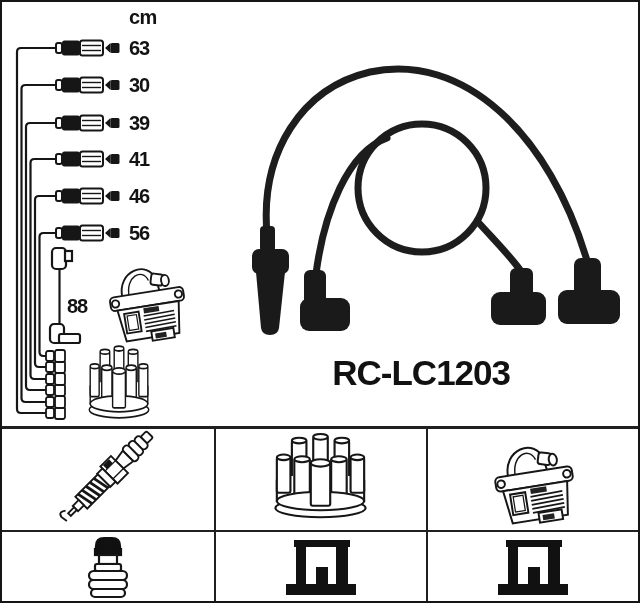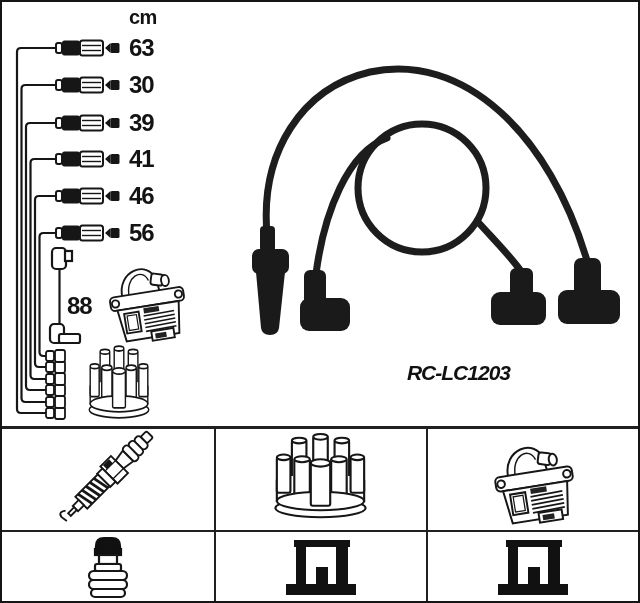--- a/index.html
+++ b/index.html
@@ -12,32 +12,32 @@
     font-family:"Liberation Sans", sans-serif;
     overflow:hidden;
   }
   .top-section{position:relative;width:518px;height:424px;background:#fff;}
   .art{position:absolute;left:0;top:0;}
   .lbl{
     position:absolute;
     color:#131313;
     font-weight:700;
     letter-spacing:-1px;
-    font-size:24px;
+    font-size:20px;
     line-height:32px;
     white-space:nowrap;
   }
   .unit{left:127px;top:3px;font-size:20px;line-height:24px;letter-spacing:-0.5px;}
   .len{left:127px;}
   .coil-len{left:65px;top:288px;}
   .part-block{
     position:absolute;right:10px;top:356px;width:260px;
     text-align:right;color:#111;
   }
-  .part-code{font-size:21px;font-weight:700;letter-spacing:-1px;line-height:30px;font-style:italic;}
+  .part-code{font-size:35px;font-weight:700;letter-spacing:-1px;line-height:30px;}
   .part-stock{font-size:20px;font-weight:700;letter-spacing:-0.5px;line-height:24px;margin-top:4px;}
   .legend{
     width:636px;height:175px;
     border-top:3px solid #202020;
     box-sizing:border-box;
     display:grid;
     grid-template-columns:1fr 1fr 1fr;
     grid-template-rows:101px 71px;
   }
   .cell{

